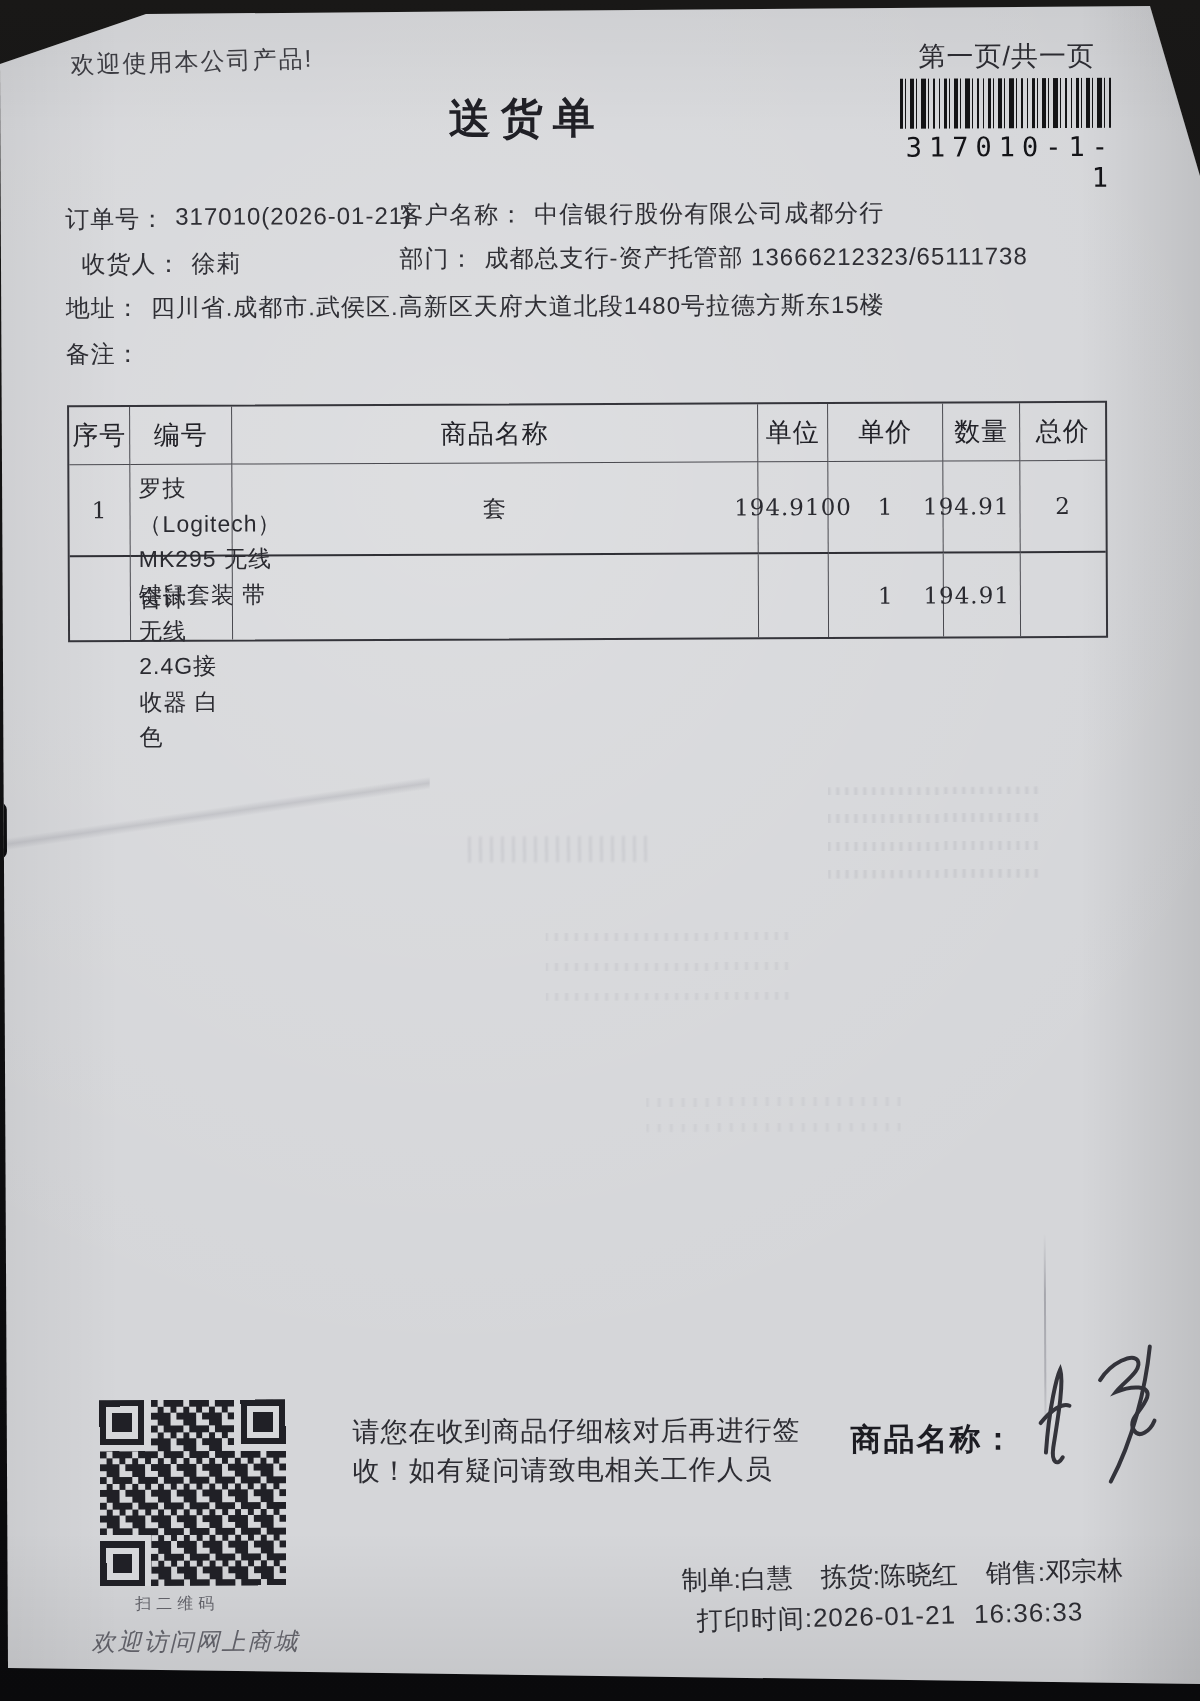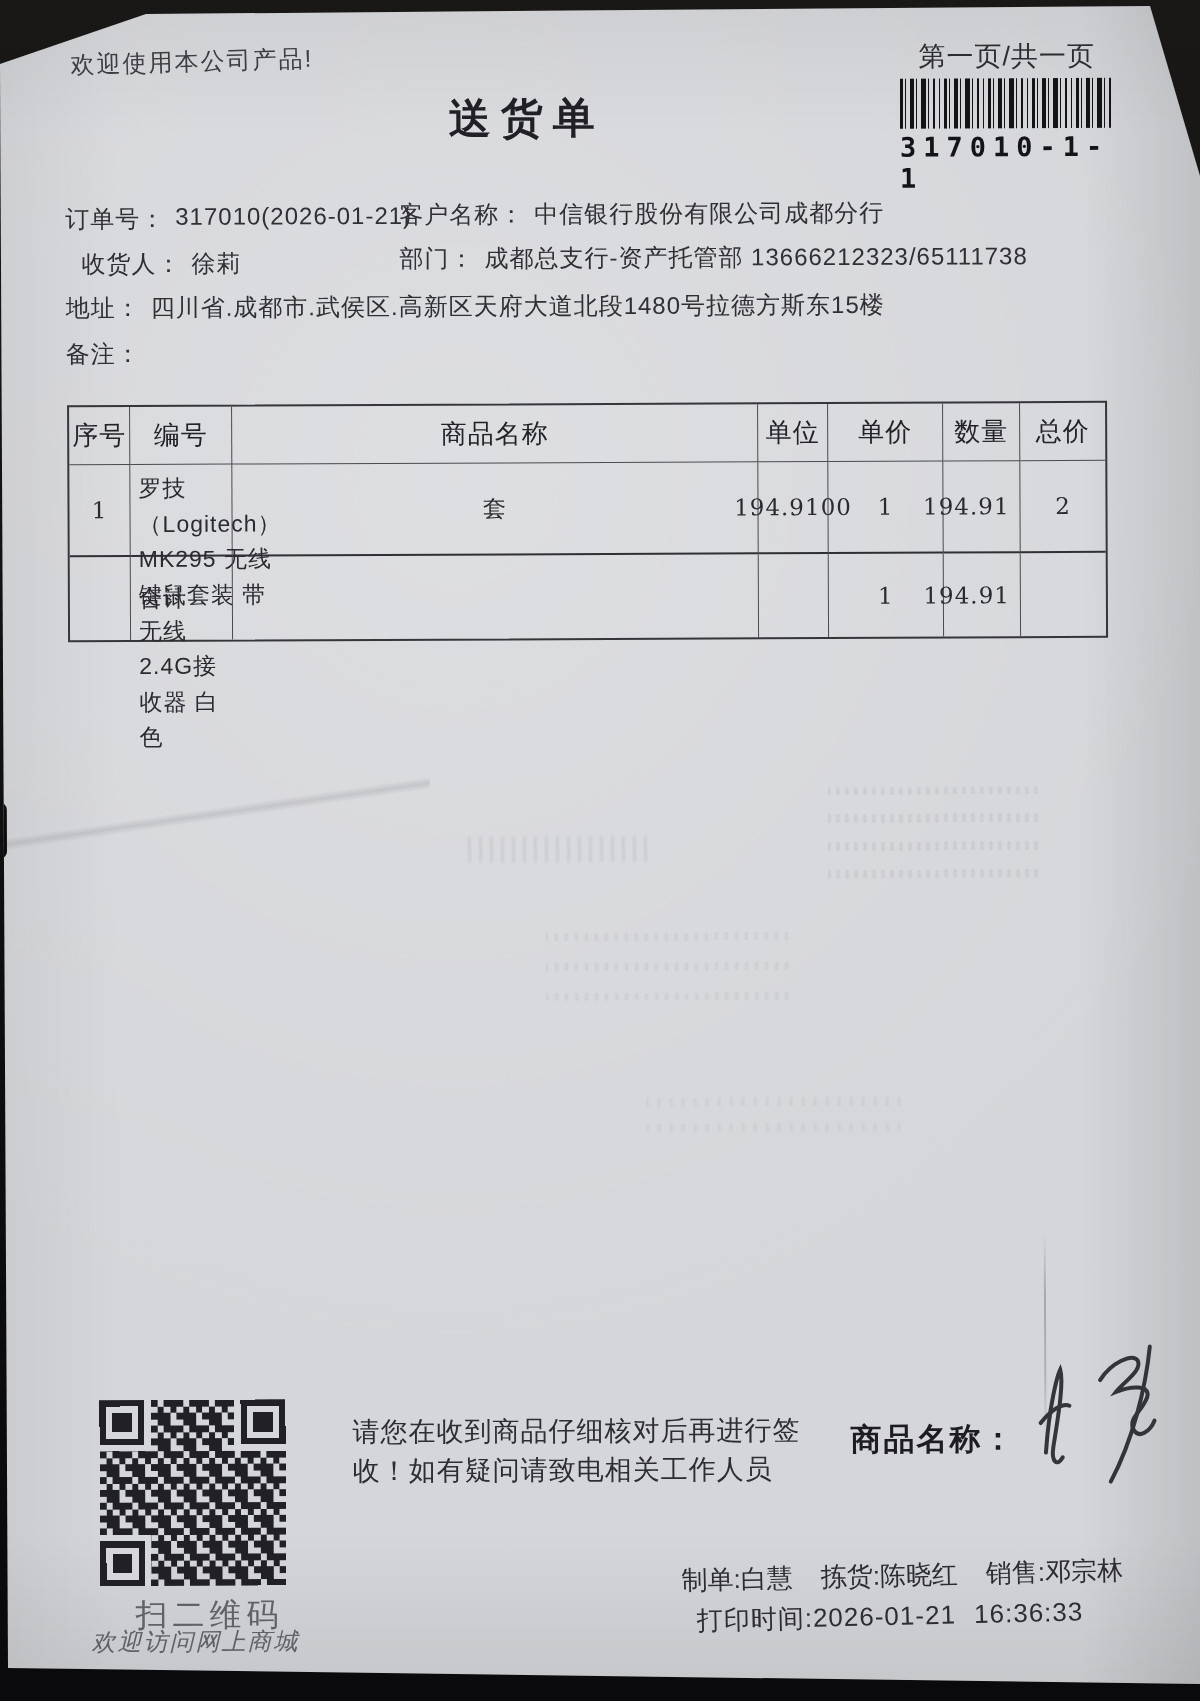--- a/index.html
+++ b/index.html
@@ -32,21 +32,21 @@
   .barcode-bars{height:50px;width:100%;
     background:repeating-linear-gradient(90deg,
       #141416 0 3px,transparent 3px 5px,
       #141416 5px 6px,transparent 6px 10px,
       #141416 10px 14px,transparent 14px 16px,
       #141416 16px 17px,transparent 17px 21px,
       #141416 21px 26px,transparent 26px 28px,
       #141416 28px 29px,transparent 29px 33px,
       #141416 33px 35px,transparent 35px 39px,
       #141416 39px 40px,transparent 40px 44px);}
-  .barcode-num{margin-top:3px;text-align:left;font-size:27px;font-weight:bold;
+  .barcode-num{margin-top:3px;text-align:right;font-size:27px;font-weight:normal;
     letter-spacing:7px;color:#141418;font-family:"DejaVu Sans Mono","Liberation Mono",monospace;}
 
   .info-row{position:absolute;display:flex;gap:10px;font-size:24px;letter-spacing:1px;color:#2f2f35;white-space:nowrap;}
   .r-orderno{left:68px;top:201px;}
   .r-customer{left:402px;top:198px;}
   .r-receiver{left:84px;top:246px;}
   .r-department{left:402px;top:242px;}
   .r-address{left:68px;top:290px;}
   .r-remark{left:68px;top:336px;}
 
@@ -83,21 +83,21 @@
     mask:repeating-linear-gradient(0deg,#000 0 9px,transparent 9px 26px);
     -webkit-mask:repeating-linear-gradient(0deg,#000 0 9px,transparent 9px 26px);}
 
   .crease-v{position:absolute;left:1042px;top:1235px;width:2px;height:205px;
     background:linear-gradient(180deg,transparent,rgba(90,90,102,.38) 30%,rgba(90,90,102,.30) 70%,transparent);}
   .crease-d{position:absolute;left:0;top:766px;width:430px;height:96px;
     background:linear-gradient(172deg,transparent 45%,rgba(110,110,122,.20) 49%,transparent 53%);}
   .edge-nub{position:absolute;left:0;top:800px;width:7px;height:56px;background:#0d0d0f;border-radius:0 7px 7px 0;}
 
   .qr{position:absolute;left:95px;top:1398px;width:190px;height:186px;}
-  .qr-cap1{position:absolute;left:132px;top:1592px;font-size:32px;color:#4e4e56;letter-spacing:5px;opacity:.85;}
+  .qr-cap1{position:absolute;left:132px;top:1592px;font-size:16px;color:#4e4e56;letter-spacing:5px;opacity:.85;}
   .qr-cap2{position:absolute;left:88px;top:1624px;font-size:24px;color:#4e4e56;letter-spacing:2px;opacity:.85;font-style:italic;}
 
   .notice{position:absolute;left:350px;top:1412px;width:450px;font-size:27px;
     line-height:1.45;color:#2d2d33;letter-spacing:1px;}
   .sign-label{position:absolute;left:848px;top:1420px;font-size:31px;font-weight:bold;
     color:#1c1c22;letter-spacing:2px;}
   .signature{position:absolute;left:1005px;top:1335px;width:180px;height:170px;}
 
   .staff{position:absolute;left:620px;top:1560px;width:500px;display:flex;gap:28px;
     justify-content:flex-end;font-size:26px;color:#2c2c32;transform:rotate(-1.1deg);white-space:nowrap;}

